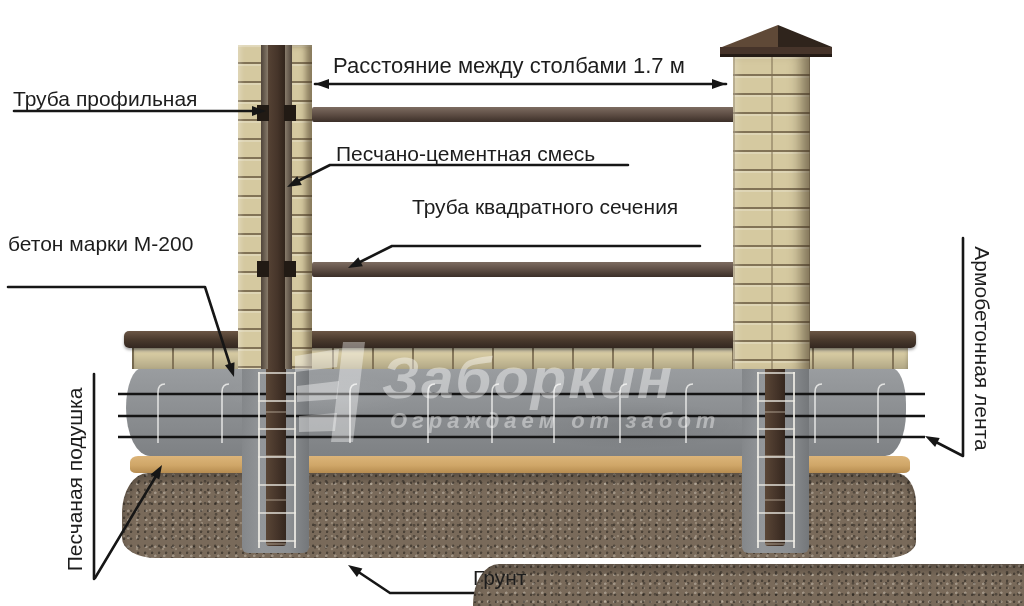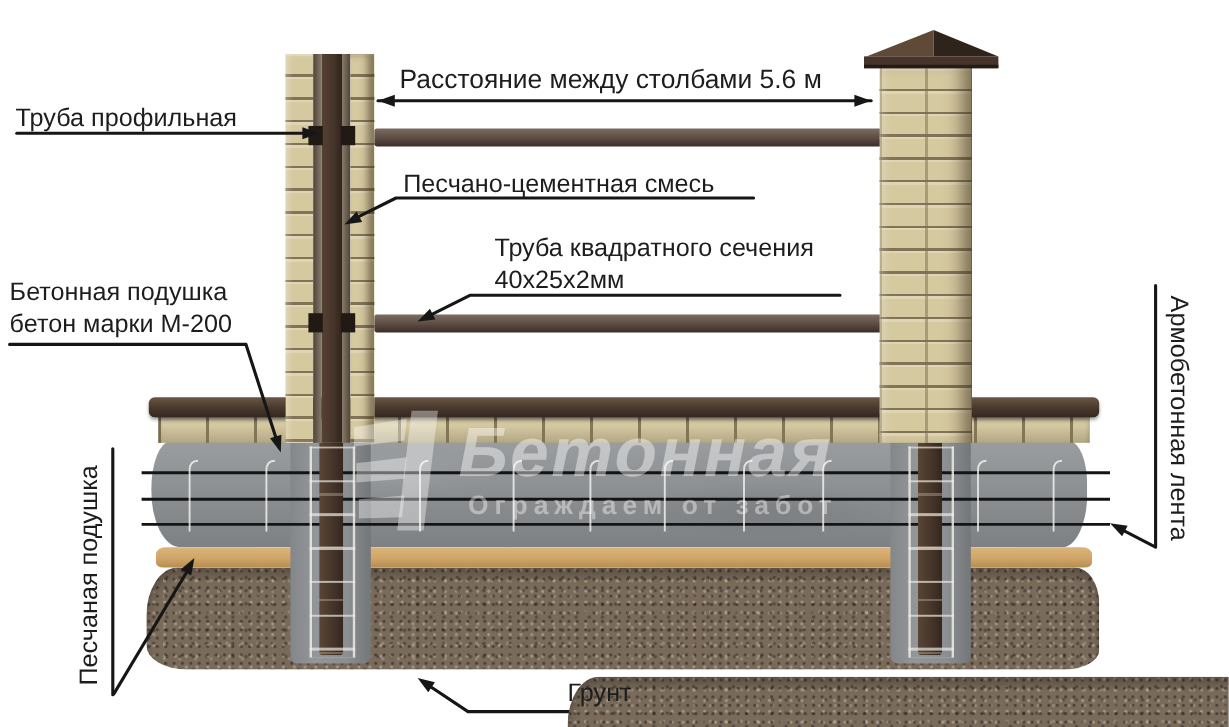--- a/index.html
+++ b/index.html
@@ -104,21 +104,21 @@
   .rail{left:312px;width:424px;height:15px;z-index:6;
     background:linear-gradient(180deg,#7d6c61 0%,#5b4b42 55%,#3b2f28 100%);
     border-radius:2px;}
   .rail.top{top:107px;} .rail.bot{top:262px;}
 
   
   .watermark{left:288px;top:338px;width:450px;height:110px;z-index:7;pointer-events:none;}
   .wm-brand{position:absolute;left:94px;top:6px;font-size:58px;font-weight:bold;font-style:italic;
     color:rgba(255,255,255,.42);letter-spacing:2px;white-space:nowrap;}
   .wm-tag{position:absolute;left:102px;top:70px;font-size:22px;font-weight:bold;
-    color:rgba(255,255,255,.40);letter-spacing:5px;white-space:nowrap;}
+    color:rgba(255,255,255,.40);letter-spacing:5px;white-space:nowrap;font-style:italic;}
   .wm-logo{position:absolute;left:5px;top:4px;}
 
   
   svg.ann{left:0;top:0;z-index:8;pointer-events:none;}
   .lbl{position:absolute;z-index:9;font-size:21px;line-height:27px;white-space:nowrap;color:#1d1d1d;}
   .lbl.dim{left:333px;top:52px;font-size:22px;}
   .lbl.profile{left:13px;top:85px;}
   .lbl.sandcem{left:336px;top:140px;}
   .lbl.sqpipe{left:412px;top:193px;}
   .lbl.pad{left:8px;top:230px;}
@@ -190,21 +190,21 @@
 
   <div class="abs watermark">
     <svg class="wm-logo" width="88" height="102" viewBox="0 0 88 102">
       <g fill="rgba(255,255,255,0.38)">
         <polygon points="50,0 72,0 60,100 38,100"></polygon>
         <polygon points="2,14 46,7 44,25 2,30"></polygon>
         <polygon points="4,44 46,39 44,57 4,60"></polygon>
         <polygon points="6,74 44,71 42,89 6,90"></polygon>
       </g>
     </svg>
-    <div class="wm-brand">Бетонная</div>
+    <div class="wm-brand">Заборкин</div>
     <div class="wm-tag">Ограждаем от забот</div>
   </div>
 
   <svg class="abs ann" width="1024" height="606" viewBox="0 0 1024 606">
     <g stroke="#161616" stroke-width="2.6" fill="none" stroke-linecap="round" stroke-linejoin="round">
       <line x1="315" y1="84" x2="726" y2="84"></line>
       <line x1="14" y1="111" x2="254" y2="111"></line>
       <path d="M628,165 L330,165 L296,182"></path>
       <path d="M700,246 L392,246 L357,263.5"></path>
       <path d="M8,287 L205,287 L230,365"></path>
@@ -219,28 +219,26 @@
       <polygon points="266,111 252,106 252,116"></polygon>
       <polygon points="287,187 297.2,176.2 301.8,185.1"></polygon>
       <polygon points="348,268 358.3,257.2 362.8,266.2"></polygon>
       <polygon points="234,377 225,365.2 234.5,362.2"></polygon>
       <polygon points="162,465 159.3,479.6 150.6,474.6"></polygon>
       <polygon points="925,436 939.7,438.1 935.1,446.9"></polygon>
       <polygon points="348,565 362.4,568.6 356.9,576.9"></polygon>
     </g>
   </svg>
 
-  <div class="lbl dim">Расстояние между столбами 5.6 м</div>
+  <div class="lbl dim">Расстояние между столбами 1.7 м</div>
   <div class="lbl profile">Труба профильная</div>
   <div class="lbl sandcem">Песчано-цементная смесь</div>
   <div class="lbl sqpipe">
     <div>Труба квадратного сечения</div>
-    <div>40х25х2мм</div>
   </div>
   <div class="lbl pad">
-    <div>Бетонная подушка</div>
     <div>бетон марки М-200</div>
   </div>
   <div class="lbl vert-l">Песчаная подушка</div>
   <div class="lbl vert-r">Армобетонная лента</div>
   <div class="lbl soil">Грунт</div>
 
 </div>
 
 </body></html>

